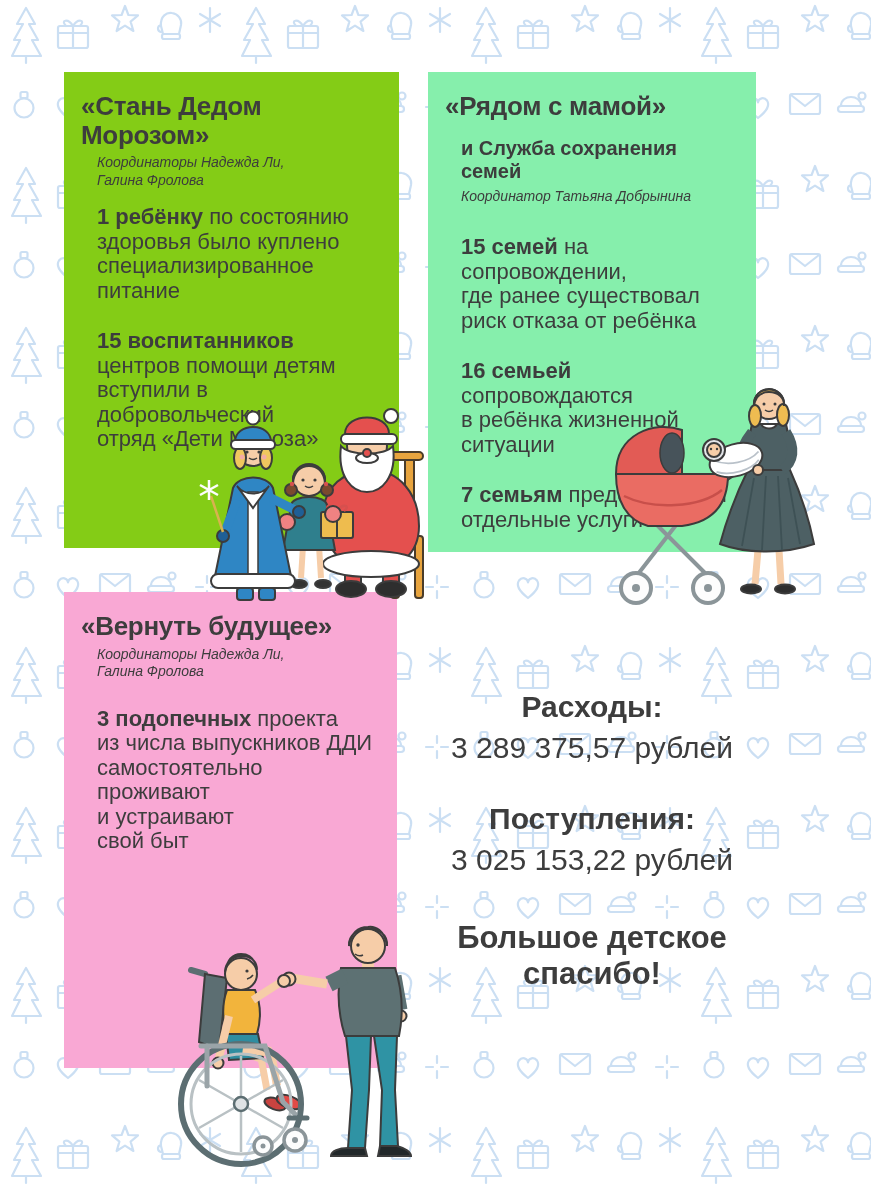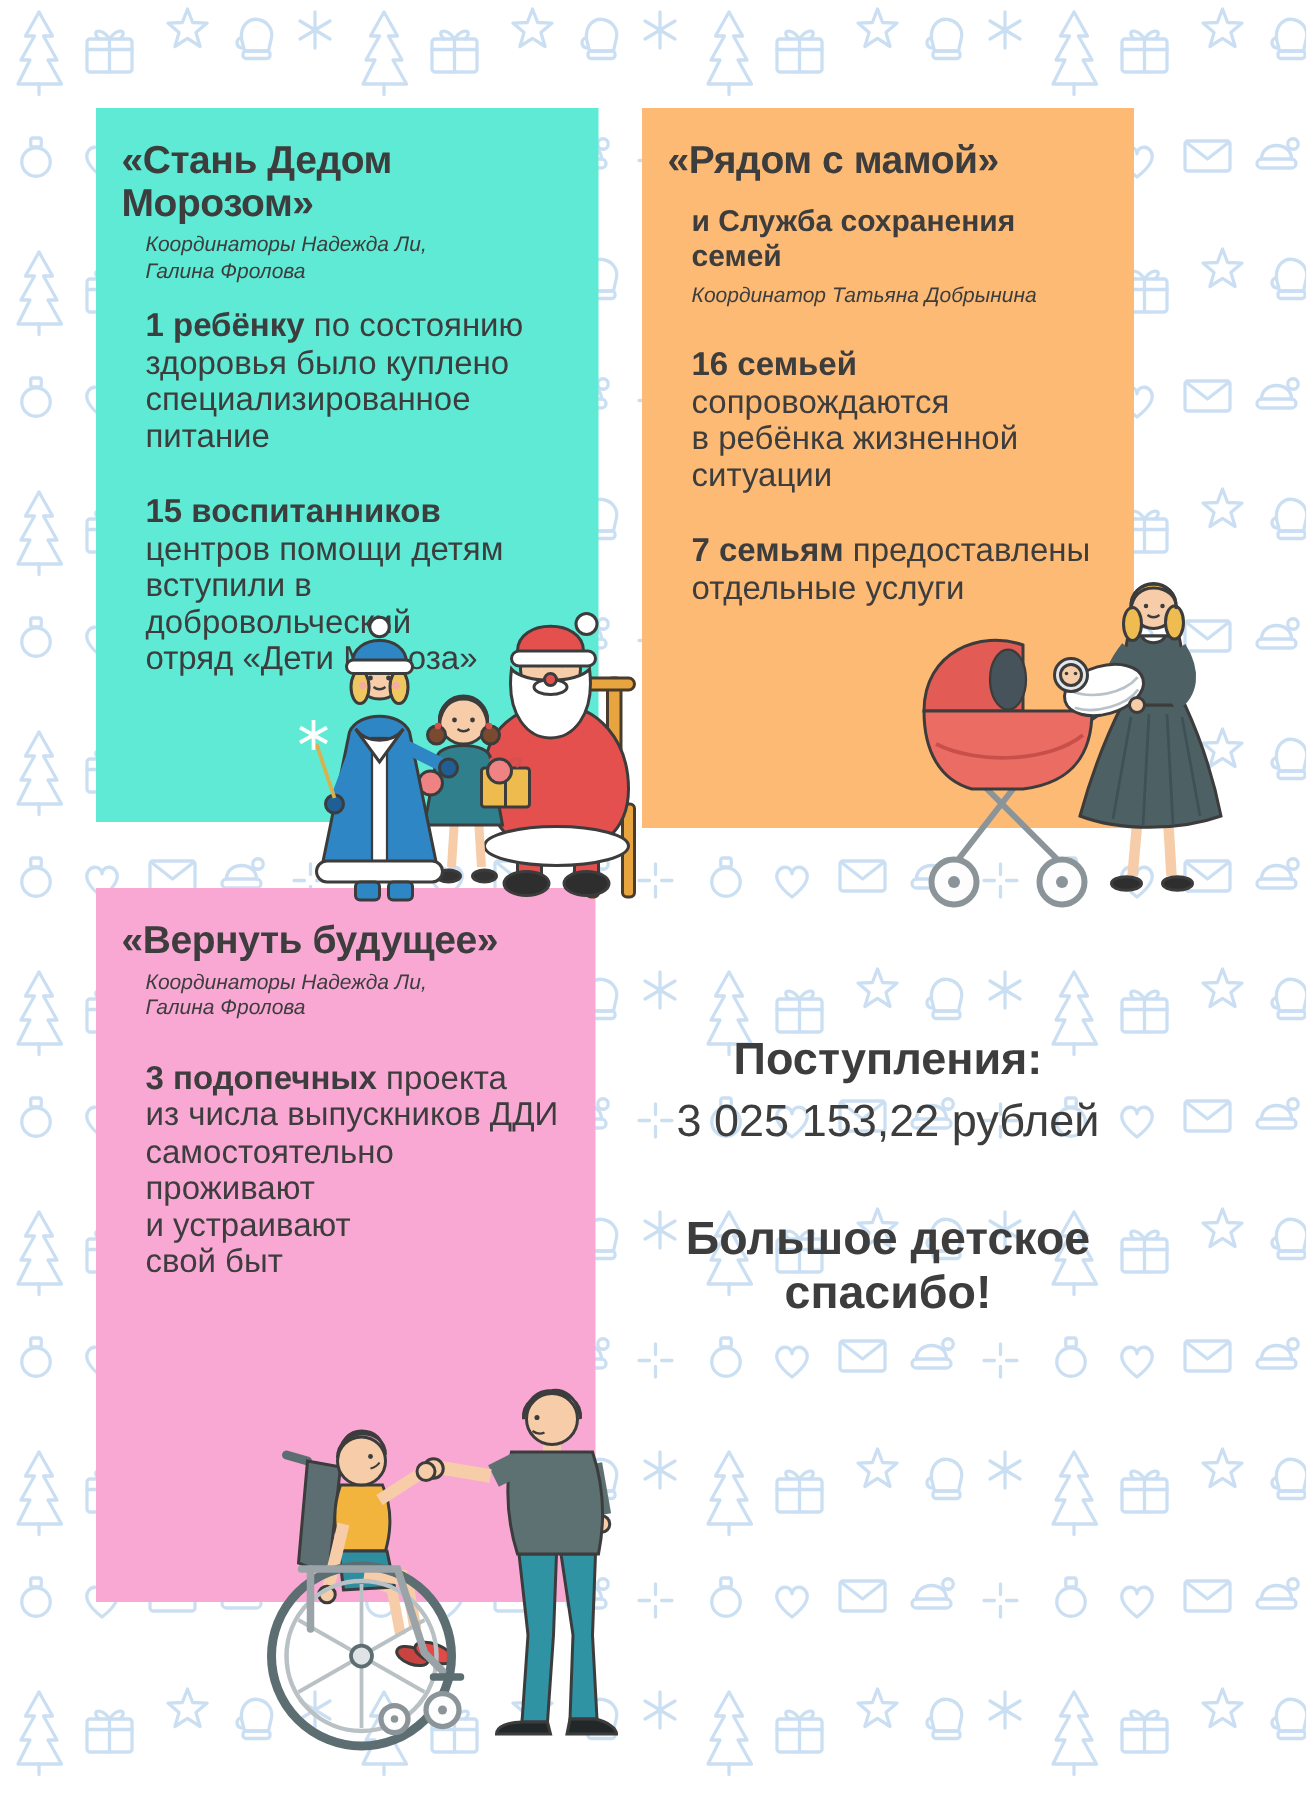--- a/index.html
+++ b/index.html
@@ -79,58 +79,65 @@
           <g transform="translate(196,96)">
               <path d="M11 0 V7 M11 15 V22 M0 11 H7 M15 11 H22"></path>
             </g>
         </g>
       </pattern>
     </defs>
     <rect width="871" height="1200" fill="#ffffff"></rect>
     <rect width="871" height="1200" fill="url(#xmasdoodles)" opacity="0.85"></rect>
   </svg>
 
-  <section class="card card-purple" style="background:#5eead4">
+  <section class="card card-purple" style="background:#84cc16">
     <h2>«Стань Дедом Морозом»</h2>
     <div class="coords">Координаторы Надежда Ли,
 Галина Фролова</div>
     <p class="body mt16"><span class="lead">1 ребёнку</span><span> по состоянию
 здоровья было куплено
 специализированное
 питание</span></p>
     <p class="body"><span class="lead">15 воспитанников</span><span>
 центров помощи детям
 вступили в добровольческий
 отряд «Дети Мороза»</span></p>
   </section>
 
-  <section class="card card-teal" style="background:#fdba74">
+  <section class="card card-teal" style="background:#86efac">
     <h2>«Рядом с мамой»</h2>
     <div class="sub-bold">и Служба сохранения семей</div>
     <div class="coords">Координатор Татьяна Добрынина</div>
+    <p class="body mt30"><span class="lead">15 семей</span><span> на сопровождении,
+где ранее существовал
+риск отказа от ребёнка</span></p>
     <p class="body"><span class="lead">16 семьей</span><span> сопровождаются
 в ребёнка жизненной
 ситуации</span></p>
     <p class="body"><span class="lead">7 семьям</span><span> предоставлены
 отдельные услуги</span></p>
   </section>
 
   <section class="card card-pink" style="background:#f9a8d4">
     <h2>«Вернуть будущее»</h2>
     <div class="coords">Координаторы Надежда Ли,
 Галина Фролова</div>
     <p class="body"><span class="lead">3 подопечных</span><span> проекта
 из числа выпускников ДДИ
 самостоятельно
 проживают
 и устраивают
 свой быт</span></p>
   </section>
 
   <div class="finance">
+    <div class="fgroup">
+      <div class="flabel">Расходы:</div>
+      <div class="fvalue">3 289 375,57 рублей</div>
+    </div>
     <div class="fgroup">
       <div class="flabel">Поступления:</div>
       <div class="fvalue">3 025 153,22 рублей</div>
     </div>
     <div class="thanks">Большое детское
 спасибо!</div>
   </div>
 
   <svg class="illo illo-santa" viewBox="0 0 252 212" xmlns="http://www.w3.org/2000/svg">
     <g stroke="#4a3c2a" stroke-width="2" fill="#e8a43e">

